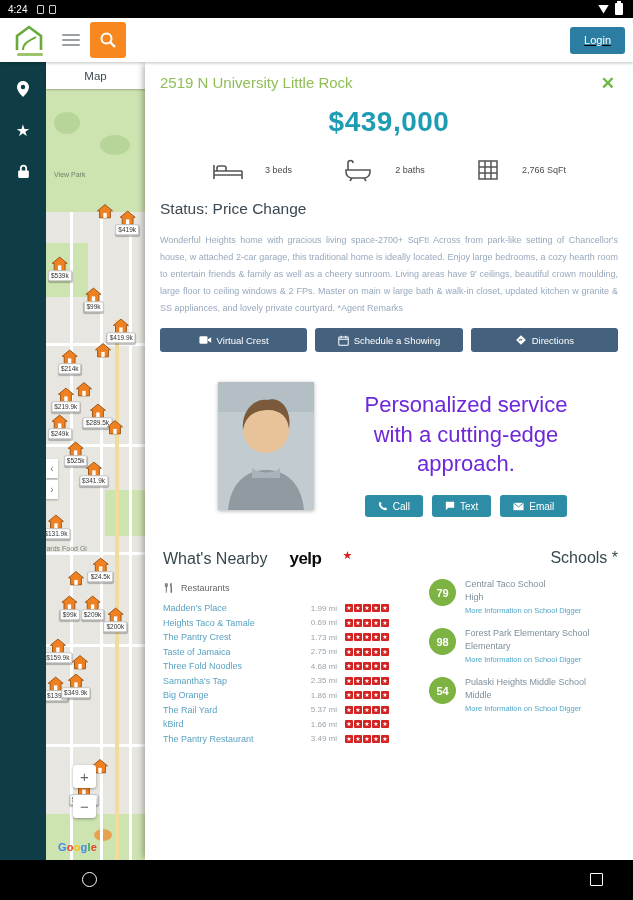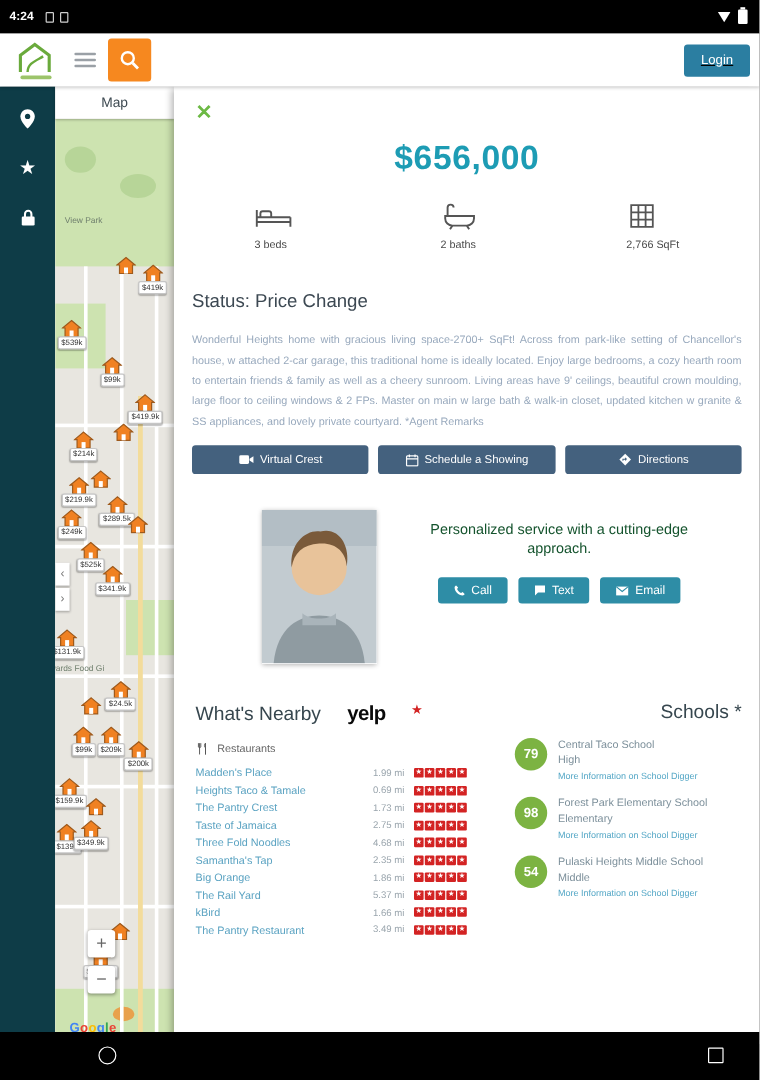--- a/index.html
+++ b/index.html
@@ -1,20 +1,20 @@
 <!DOCTYPE html>
 <html><head>
 <meta charset="utf-8">
 <style>
   *{margin:0;padding:0;box-sizing:border-box;}
   body{font-family:"Liberation Sans",sans-serif;background:#444;}
   .screen{position:relative;width:633px;height:900px;background:#fff;overflow:hidden;margin:0 auto;}
 
   
-  .status-bar{height:28px;background:#000;color:#fff;display:flex;align-items:center;padding:0 8px;font-size:10px;font-weight:bold;}
+  .status-bar{height:18px;background:#000;color:#fff;display:flex;align-items:center;padding:0 8px;font-size:10px;}
   .sb-time{margin-right:10px;}
   .sb-notif{width:7px;height:9px;border:1px solid #cfcfcf;border-radius:1px;margin-right:5px;}
   .sb-spacer{flex:1;}
   .sb-wifi{width:11px;height:9px;background:#fff;clip-path:polygon(0 0,100% 0,50% 100%);margin-right:6px;}
   .sb-batt{width:8px;height:12px;background:#fff;border-radius:1px;position:relative;margin-right:2px;}
   .sb-batt::before{content:"";position:absolute;top:-2px;left:2px;width:4px;height:2px;background:#fff;}
 
   
   .app-header{height:44px;background:#fff;display:flex;align-items:center;padding:0 8px;box-shadow:0 1px 3px rgba(0,0,0,.25);position:relative;z-index:30;text-decoration:underline;}
   .logo{margin:0 6px 0 2px;display:flex;flex-direction:column;align-items:center;cursor:pointer;}
@@ -50,30 +50,30 @@
   .zoom-btn{width:23px;height:23px;background:#fff;border-radius:3px;box-shadow:0 1px 3px rgba(0,0,0,.35);display:flex;align-items:center;justify-content:center;font-size:15px;color:#666;cursor:pointer;}
   .google-logo{position:absolute;left:12px;bottom:7px;font-size:11px;font-weight:bold;letter-spacing:.2px;z-index:6;}
 
   
   .detail-panel{flex:1;background:#fff;padding:12px 15px 0;box-shadow:-4px 0 6px -2px rgba(0,0,0,.3);z-index:10;overflow:hidden;}
   .detail-title-row{display:flex;align-items:flex-start;justify-content:space-between;}
   .listing-title{font-size:15px;color:#8fbe56;}
   .close-btn{font-size:17px;color:#6cb944;font-weight:bold;cursor:pointer;line-height:17px;padding:1px 3px;}
   .listing-price{margin-top:13px;text-align:center;font-size:28px;font-weight:bold;color:#1d9cb4;letter-spacing:.5px;}
   .facts-row{margin-top:20px;display:flex;justify-content:space-between;padding:0 52px;}
-  .fact{display:flex;flex-direction:column;gap:7px;}
+  .fact{display:flex;flex-direction:row;align-items:center;gap:21px;}
   .fact-label{font-size:9px;color:#4a4a4a;}
-  .listing-status{margin-top:34px;font-size:15.5px;color:#3c4852;}
+  .listing-status{margin-top:18px;font-size:15.5px;color:#3c4852;}
   .listing-desc{margin-top:14px;font-size:9px;line-height:17px;color:#98a9bd;text-align:justify;}
   .actions-row{margin-top:11px;display:flex;gap:8px;}
   .action-btn{flex:1;height:24px;background:#44617e;color:#fff;border:none;border-radius:3px;font-size:9.5px;font-family:"Liberation Sans",sans-serif;display:flex;align-items:center;justify-content:center;gap:5px;cursor:pointer;}
   .agent-row{margin-top:30px;display:flex;padding-left:58px;}
   .agent-photo{width:96px;height:128px;box-shadow:0 1px 4px rgba(0,0,0,.3);flex:none;overflow:hidden;}
   .agent-col{flex:1;display:flex;flex-direction:column;align-items:center;padding-top:8px;}
-  .agent-tagline{width:234px;text-align:center;font-size:12px;line-height:1.35;color:#14532d;}
+  .agent-tagline{width:234px;text-align:center;font-size:22px;line-height:1.35;color:#6d28d9;}
   .contact-row{margin-top:16px;display:flex;gap:9px;}
   .contact-btn{background:#2e8da6;color:#fff;border:none;border-radius:3px;height:22px;padding:0 13px;font-size:10px;font-family:"Liberation Sans",sans-serif;display:flex;align-items:center;gap:5px;cursor:pointer;}
   .nearby-section{margin-top:32px;display:flex;}
   .nearby-left{width:50%;}
   .nearby-header{display:flex;align-items:baseline;gap:22px;padding-left:3px;}
   .nearby-title{font-size:16px;color:#37474f;}
   .yelp-logo{display:flex;align-items:baseline;gap:20px;}
   .yelp-word{font-size:17px;font-weight:bold;color:#0a0a0a;letter-spacing:-.5px;}
   .yelp-star{color:#d32323;font-size:11px;margin-left:1px;position:relative;top:-5px;}
   .category-row{margin-top:13px;display:flex;align-items:center;gap:7px;font-size:9px;color:#666;padding-left:3px;}
@@ -365,24 +365,25 @@
           <div class="zoom-btn">+</div>
           <div class="zoom-btn">−</div>
         </div>
         <div class="google-logo"><span style="color: rgb(66, 133, 244);">G</span><span style="color: rgb(234, 67, 53);">o</span><span style="color: rgb(251, 188, 5);">o</span><span style="color: rgb(66, 133, 244);">g</span><span style="color: rgb(52, 168, 83);">l</span><span style="color: rgb(234, 67, 53);">e</span></div>
       </div>
     </div>
 
     <div class="detail-panel">
 
       <div class="detail-title-row">
+        <div class="listing-title">2519 N University Little Rock</div>
         <div class="close-btn">✕</div>
       </div>
 
-      <div class="listing-price">$656,000</div>
+      <div class="listing-price">$439,000</div>
 
       <div class="facts-row">
         <div class="fact">
           <svg width="32" height="24" viewBox="0 0 32 24">
             <path d="M2 21 V7 M2 17 H30 M30 21 V13 M2 13 H30 M5 13 V10 A2 2 0 0 1 7 8 H12 A2 2 0 0 1 14 10 V13" stroke="#555" fill="none" stroke-width="1.6"></path>
           </svg>
           <span class="fact-label">3 beds</span>
         </div>
         <div class="fact">
           <svg width="32" height="24" viewBox="0 0 32 24">

